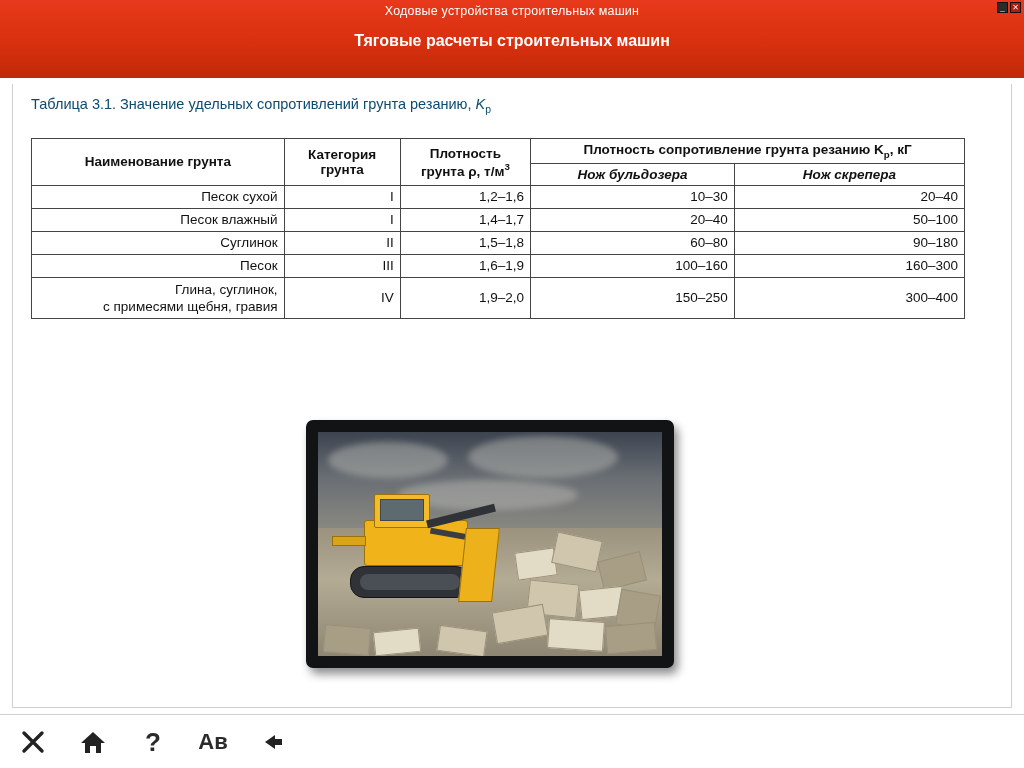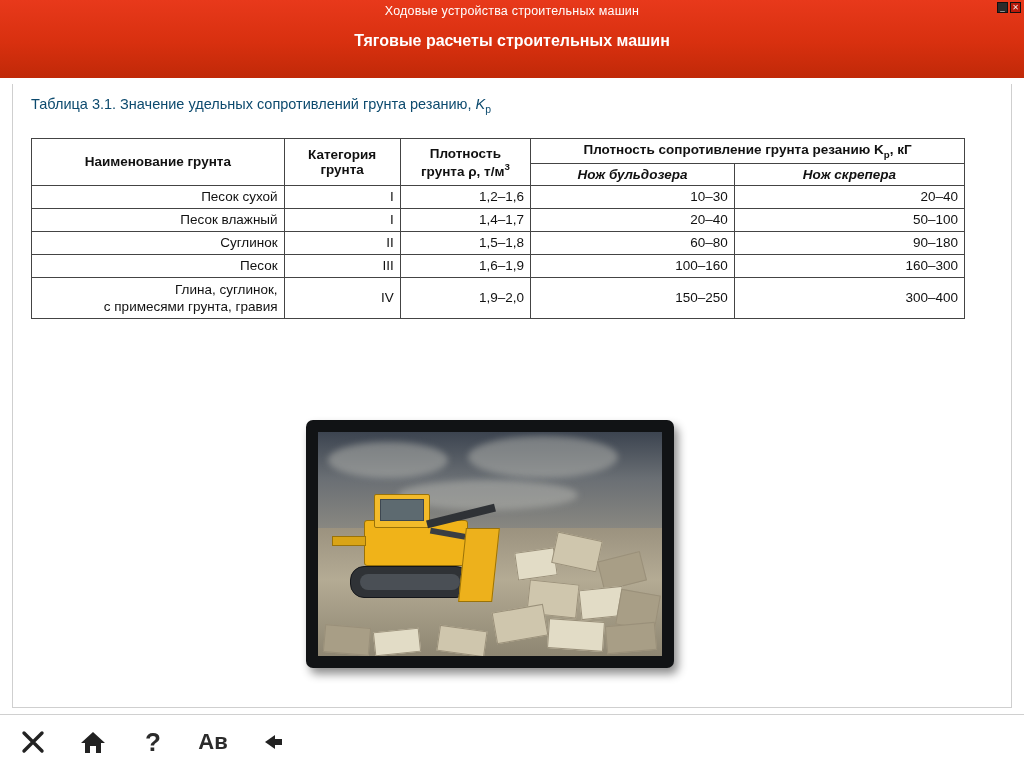--- a/index.html
+++ b/index.html
@@ -284,21 +284,21 @@
         <tr>
           <td>Песок</td>
           <td>III</td>
           <td>1,6–1,9</td>
           <td>100–160</td>
           <td>160–300</td>
         </tr>
         <tr class="tall-row">
           <td class="name-two-lines">
             <span>Глина, суглинок,</span><br>
-            <span>с примесями грунта, гравия</span>
+            <span>с примесями щебня, гравия</span>
           </td>
           <td class="center">IV</td>
           <td class="center">1,9–2,0</td>
           <td>150–250</td>
           <td>300–400</td>
         </tr>
       </tbody>
     </table>
 
     <div class="photo-frame">

